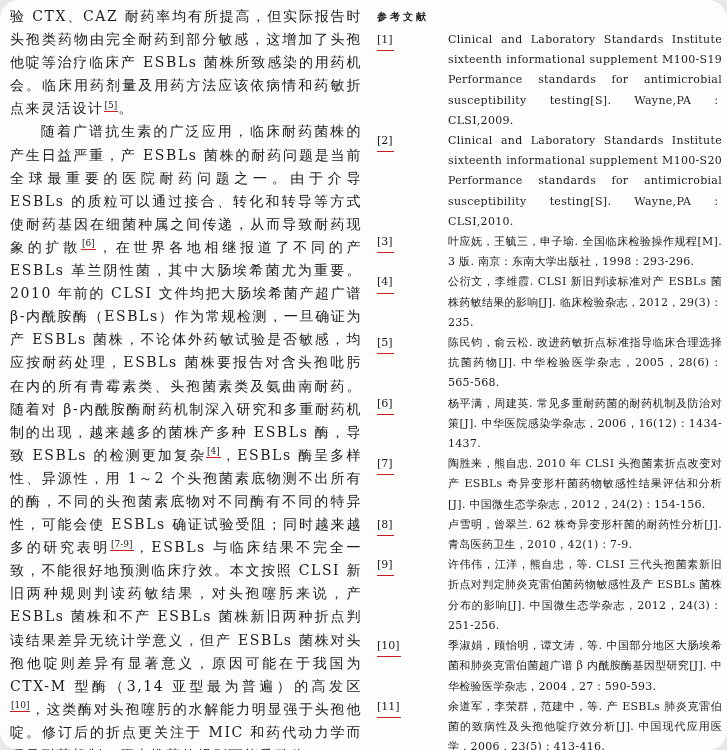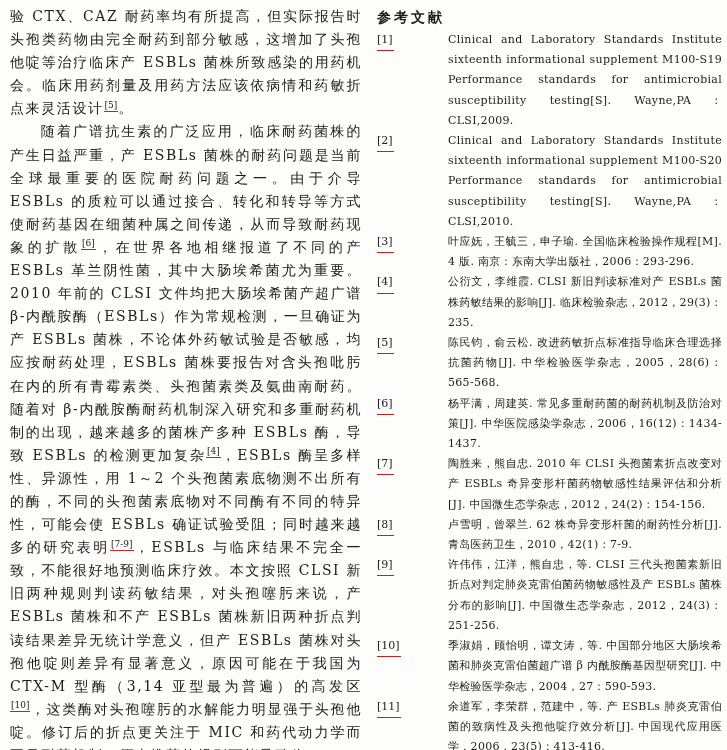--- a/index.html
+++ b/index.html
@@ -4,20 +4,21 @@
 <style>
   html,body{margin:0;padding:0;background:#e8e8e8;}
   .page{
     position:relative;
     width:727px;height:750px;
     background:#fdfdfc;
     font-family:"DejaVu Serif","Liberation Serif",serif;
     color:#1c1c1c;
     overflow:hidden;
     margin:0 auto;
+    border-radius:19px;
   }
   .col{position:absolute;top:5px;}
   .col-left{left:10px;width:352px;}
   .col-right{left:377px;width:345px;}
 
   p{margin:0;}
   .body-par{
     font-size:14px;
     line-height:23.1px;
     letter-spacing:1.6px;
@@ -31,24 +32,25 @@
     margin:0;
     font-size:14.5px;
     font-weight:bold;
     line-height:23px;
     letter-spacing:1px;
   }
   .sec-head .sec-num{margin-right:0.9em;}
 
   .refs-head{
     margin:1px 0 2px 0;
-    font-size:14px;
+    font-size:10px;
     font-weight:bold;
     line-height:22px;
     letter-spacing:3px;
+    font-family:Liberation Serif, serif;
   }
 
   .refs{font-size:11px;line-height:20.2px;}
   .ref{display:flex;align-items:flex-start;}
   .ref-num-cell{flex:0 0 31px;}
   .ref-num{
     display:inline-block;
     border-bottom:1.6px solid #c71f1f;
     padding:0 1px 0 0;
     text-decoration:none;
@@ -92,21 +94,21 @@
         <div class="ref">
           <span class="ref-num-cell"><span class="ref-num">[1]</span></span>
           <span class="ref-text">Clinical and Laboratory Standards Institute sixteenth informational supplement M100-S19 Performance standards for antimicrobial susceptibility testing[S]. Wayne,PA：CLSI,2009.</span>
         </div>
         <div class="ref">
           <span class="ref-num-cell"><span class="ref-num">[2]</span></span>
           <span class="ref-text">Clinical and Laboratory Standards Institute sixteenth informational supplement M100-S20 Performance standards for antimicrobial susceptibility testing[S]. Wayne,PA：CLSI,2010.</span>
         </div>
         <div class="ref">
           <span class="ref-num-cell"><span class="ref-num">[3]</span></span>
-          <span class="ref-text">叶应妩，王毓三，申子瑜. 全国临床检验操作规程[M]. 4 版. 南京：东南大学出版社，2006：293-296.</span>
+          <span class="ref-text">叶应妩，王毓三，申子瑜. 全国临床检验操作规程[M]. 3 版. 南京：东南大学出版社，1998：293-296.</span>
         </div>
         <div class="ref">
           <span class="ref-num-cell"><span class="ref-num">[4]</span></span>
           <span class="ref-text">公衍文，李维霞. CLSI 新旧判读标准对产 ESBLs 菌株药敏结果的影响[J]. 临床检验杂志，2012，29(3)：235.</span>
         </div>
         <div class="ref">
           <span class="ref-num-cell"><span class="ref-num">[5]</span></span>
           <span class="ref-text">陈民钧，俞云松. 改进药敏折点标准指导临床合理选择抗菌药物[J]. 中华检验医学杂志，2005，28(6)：565-568.</span>
         </div>
         <div class="ref">

